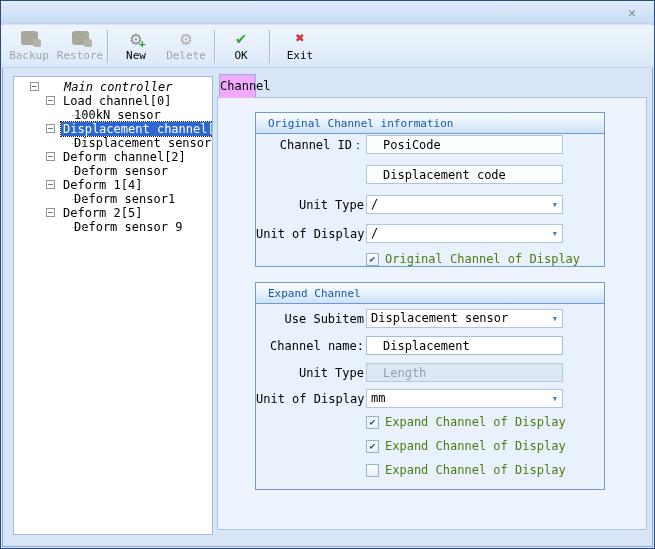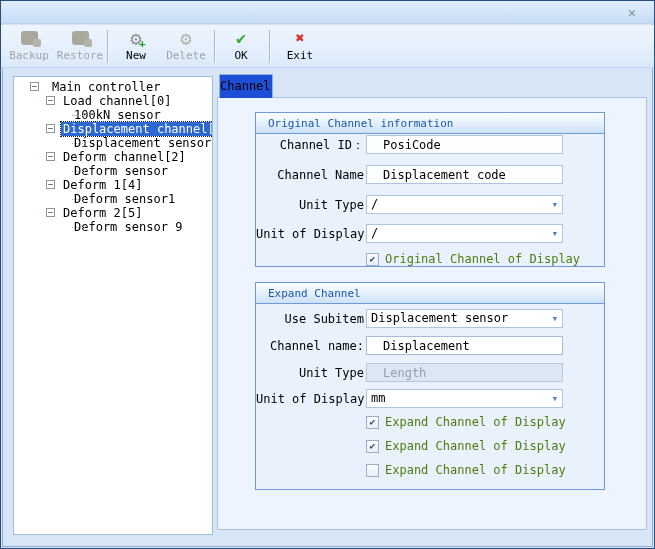--- a/index.html
+++ b/index.html
@@ -21,29 +21,29 @@
   .gear-glyph{font-size:19px;line-height:19px;color:#90958f;}
   .gear-glyph.dim{color:#b3b3a7;}
   .plus-badge{position:absolute;right:-4px;bottom:-1px;color:#21a121;font-size:11px;font-weight:bold;text-shadow:0 0 1px #fff;}
   .check-glyph{font-size:17px;font-weight:bold;color:#3aa63a;}
   .cross-glyph{font-size:15px;font-weight:bold;color:#d9302c;}
   
   .tree-panel{position:absolute;left:12px;top:75px;width:200px;height:459px;background:#fff;border:1px solid #9ebcdf;padding-top:3px;overflow:hidden;}
   .tree-row{position:relative;height:14px;line-height:14px;font-size:12px;white-space:nowrap;color:#000;}
   .tree-row .node-box{position:absolute;top:2px;width:9px;height:9px;border:1px solid #8a96a4;background:#fff;font-size:9px;line-height:7px;text-align:center;color:#444;}
   .tree-row.lvl0 .node-box{left:16px;}
-  .tree-row.lvl0 .node-label{margin-left:36px;}
+  .tree-row.lvl0 .node-label{margin-left:48px;font-style:italic;}
   .tree-row.lvl1 .node-box{left:32px;}
   .tree-row.lvl1 .node-label{margin-left:47px;text-align:center;}
   .tree-row.lvl2 .node-label{margin-left:58px;}
   .tree-row.lvl2::before{content:"";position:absolute;left:58px;top:7px;width:13px;border-top:1px dotted #9aa8b8;}
   .node-label{display:inline-block;padding:0 2px;}
   .tree-row.selected .node-label{background:#2c68cf;color:#fff;outline:1px dotted #1a1a1a;}
   
-  .tab{position:absolute;left:218px;top:73px;width:54px;height:24px;background:#1d4ed8;border:1px solid #93b2d6;border-bottom:none;z-index:2;font-size:12px;line-height:22px;color:#000;}
+  .tab{position:absolute;left:218px;top:73px;width:37px;height:24px;background:#f0abfc;border:1px solid #93b2d6;border-bottom:none;z-index:2;font-size:12px;text-align:center;line-height:22px;color:#000;}
   .tab-page{position:absolute;left:216px;top:96px;width:430px;height:433px;background:#edf4fd;border:1px solid #a9c3e3;}
   
   .groupbox{position:absolute;left:37px;width:350px;background:#e8f1fc;border:1px solid #6f9bd2;}
   .groupbox.g1{top:14px;height:155px;}
   .groupbox.g2{top:184px;height:208px;}
   .group-header{height:21px;background:linear-gradient(180deg,#fcfdff 0%,#e3effb 55%,#cde1f7 100%);border-bottom:1px solid #6f9bd2;color:#1857ae;font-size:11px;line-height:21px;padding-left:12px;}
   .form-row{position:absolute;left:0;width:100%;height:20px;}
   .form-label{position:absolute;left:0;width:108px;text-align:right;font-size:12px;line-height:20px;color:#000;white-space:nowrap;}
   .field{position:absolute;left:110px;width:197px;height:19px;font-size:12px;color:#000;background:#fdfeff;border:1px solid #afc4de;padding:1px 16px;line-height:15px;}
   input.field{outline:none;}
@@ -155,21 +155,20 @@
   <div class="tab">Channel</div>
   <div class="tab-page">
 
     <div class="groupbox g1">
       <div class="group-header">Original Channel information</div>
       <div class="form-row" style="top:22px;">
         <span class="form-label">Channel ID：</span>
         <input class="field" value="PosiCode" style="">
       </div>
       <div class="form-row" style="top:52px;">
-        <span class="form-label">Channel Name</span>
         <input class="field" value="Displacement code" style="">
       </div>
       <div class="form-row" style="top:82px;">
         <span class="form-label">Unit Type</span>
         <div class="select">
           <span>/</span>
           <span class="arrow">▼</span>
         </div>
       </div>
       <div class="form-row" style="top:111px;">

